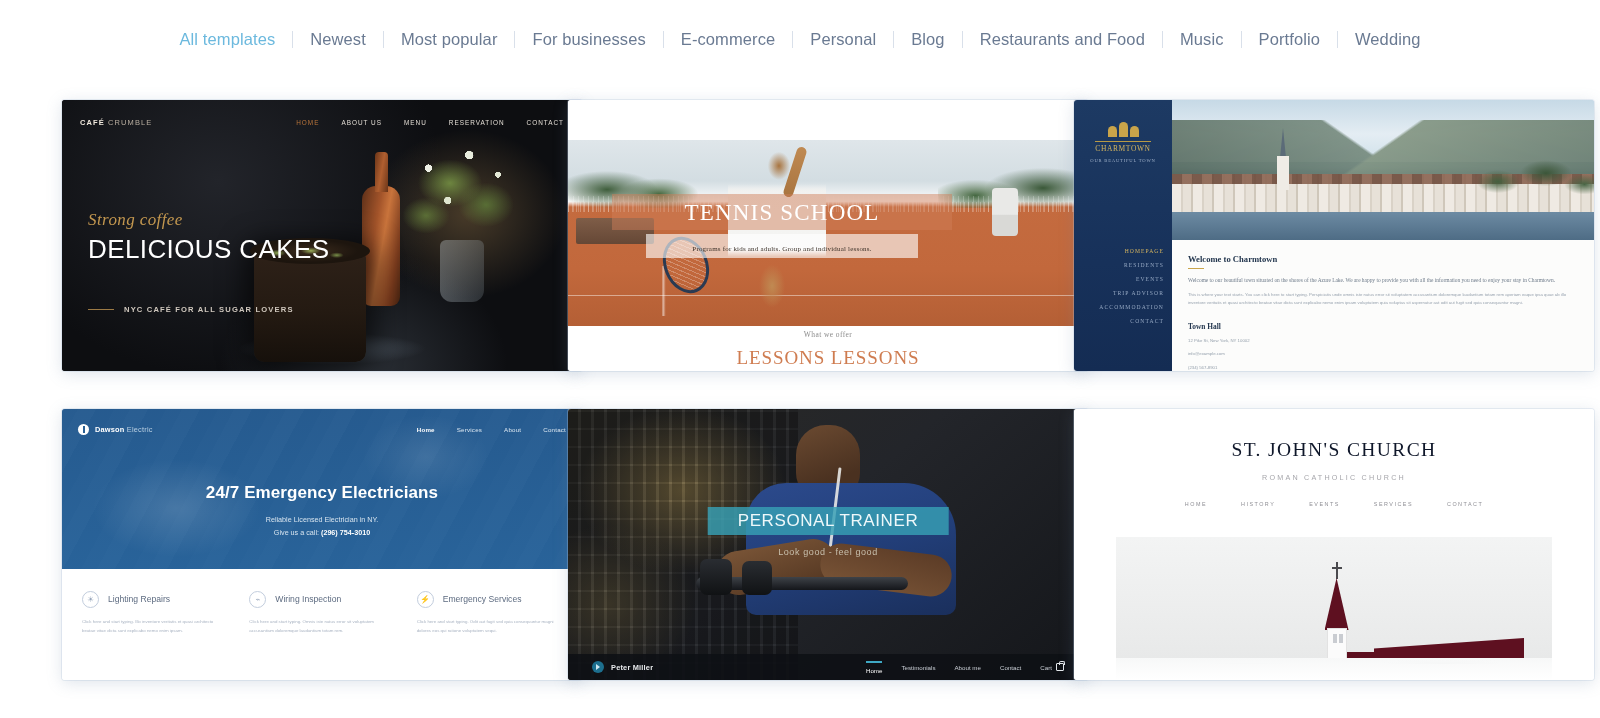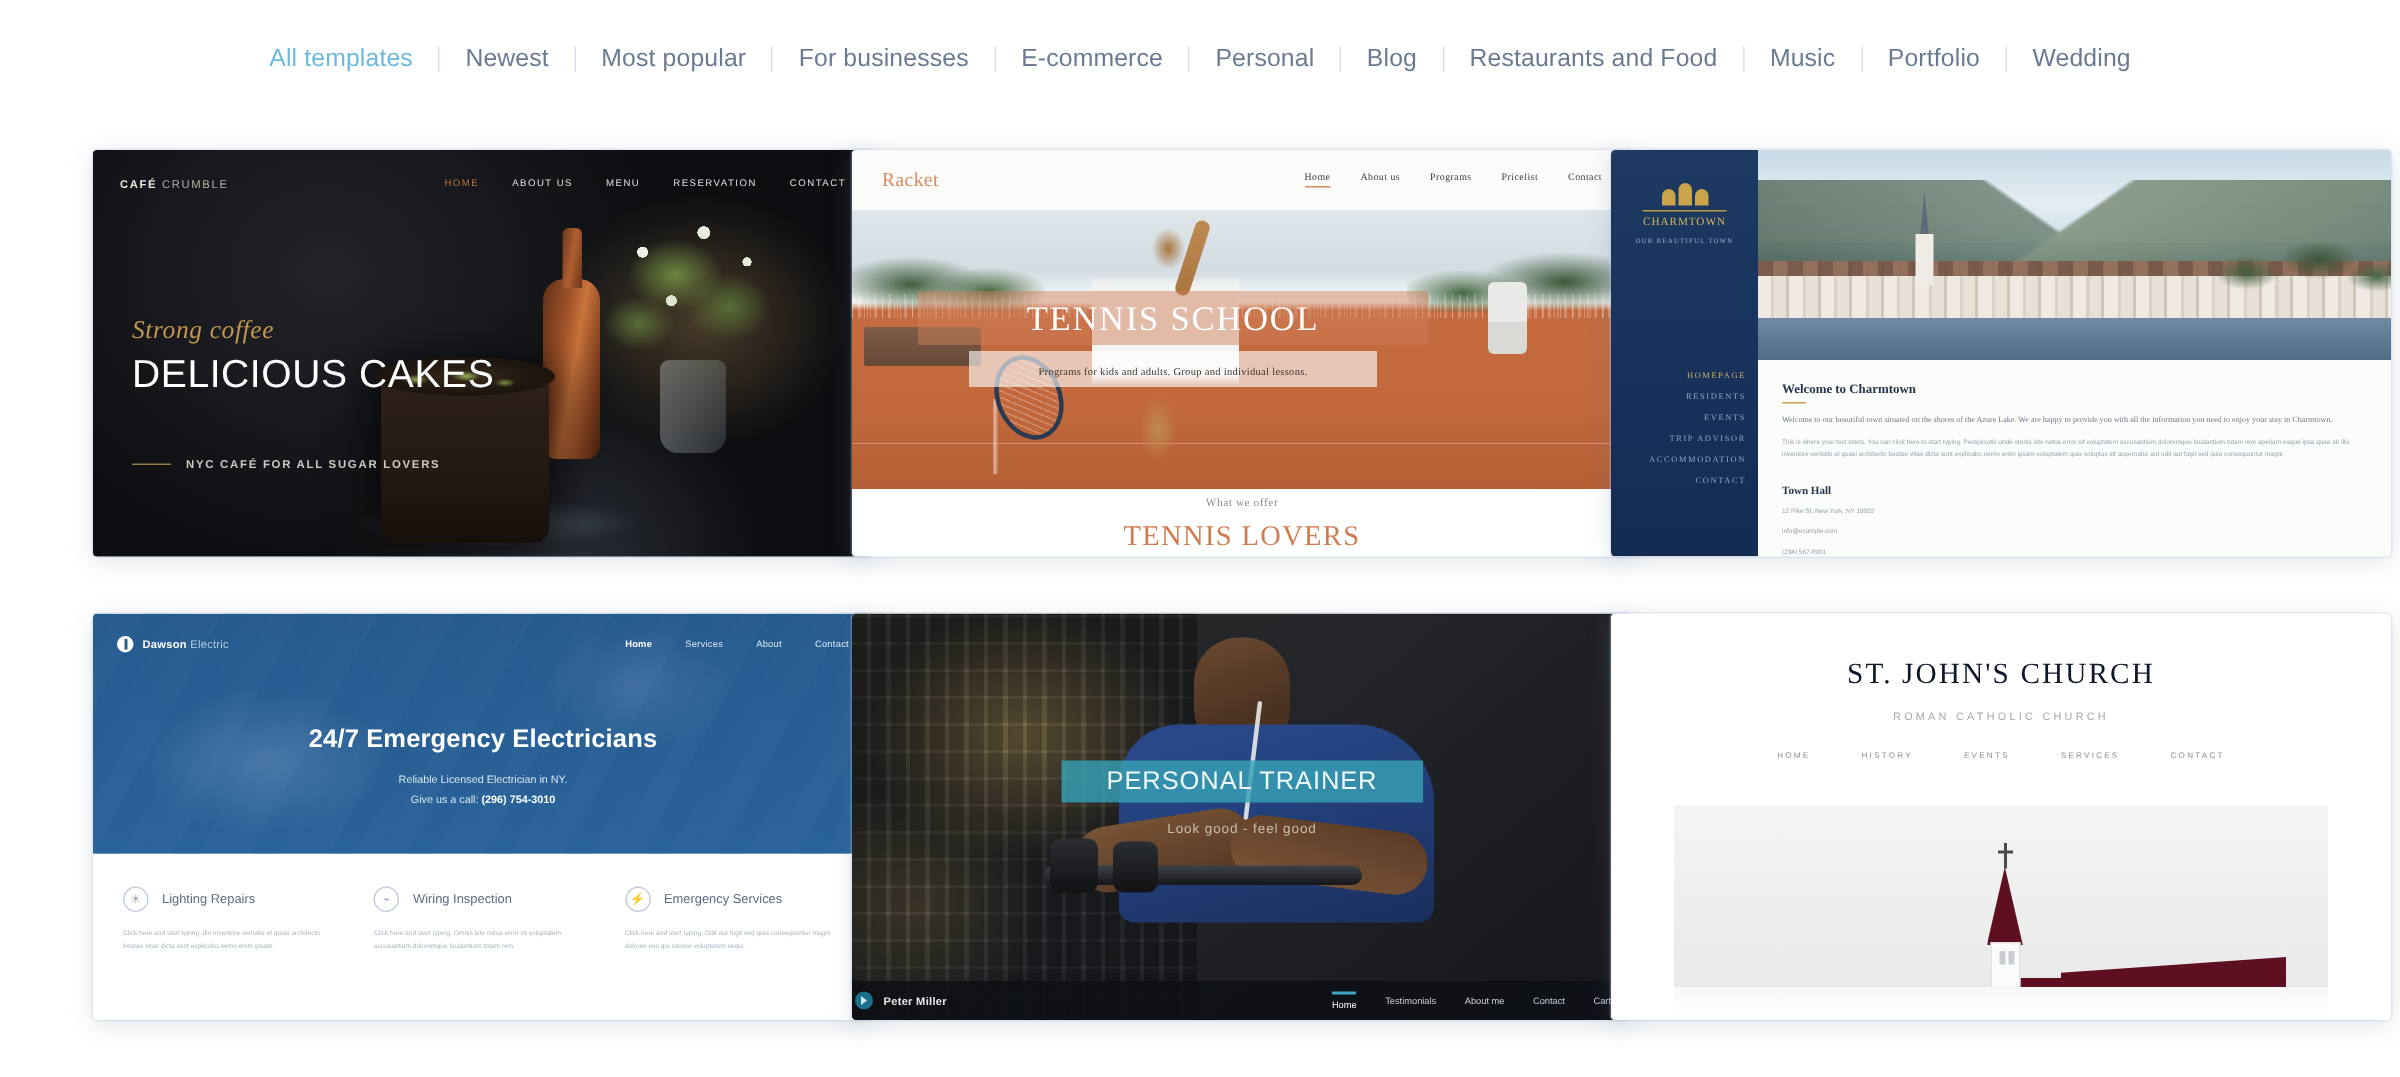--- a/index.html
+++ b/index.html
@@ -394,21 +394,21 @@
     padding:4px 30px;
   }
   .pt-title span { font-size:17px; color:#eef8fa; letter-spacing:.6px; }
   .pt-slogan {
     position:absolute; left:0; right:0; top:138px; text-align:center;
     font-size:9px; color:#cfc8b6; letter-spacing:.6px; opacity:.92;
   }
   .pt-bottom {
     position:absolute; left:0; right:0; bottom:0; height:26px;
     background: rgba(14,16,20,.88);
-    display:flex; align-items:center; padding:0 2px;
+    display:flex; align-items:center; padding:0 24px;
   }
   .pt-avatar { width:12px; height:12px; border-radius:50%; background:#1d6f8e;
     margin-right:7px; position:relative; }
   .pt-avatar:after { content:""; position:absolute; left:4px; top:3px;
     border-left:4px solid #cfe8f2; border-top:3px solid transparent; border-bottom:3px solid transparent; }
   .pt-name { font-size:7.4px; color:#e8eaec; font-weight:700; letter-spacing:.2px; }
   .pt-links { margin-left:auto; display:flex; align-items:center; gap:19px; }
   .pt-links span { font-size:6.2px; color:#c9ced5; }
   .pt-links span.on { color:#ffffff; border-top:2px solid #3fa8c4; padding-top:4px; }
   .pt-cart { display:flex; align-items:center; gap:4px; }
@@ -523,51 +523,41 @@
         <div class="cafe-tag">
           <span class="cafe-rule"></span>
           <span class="cafe-tagt">NYC CAFÉ FOR ALL SUGAR LOVERS</span>
         </div>
       </div>
     </div>
   </div>
 
   <div class="tpl-card">
     <div class="shot tennis-shot">
-      <div class="tennis-top">
-        <div class="tennis-logo">Racket</div>
-        <div class="tennis-links">
-          <span class="on">Home</span>
-          <span>About us</span>
-          <span>Programs</span>
-          <span>Pricelist</span>
-          <span>Contact</span>
-        </div>
-      </div>
       <div class="tennis-hero">
         <div class="t-tree1"></div>
         <div class="t-tree2"></div>
         <div class="t-fence"></div>
         <div class="t-net"></div>
         <div class="t-bench"></div>
         <div class="t-lines"></div>
         <div class="t-player"></div>
         <div class="t-arm"></div>
         <div class="t-racket"></div>
         <div class="t-player2"></div>
       </div>
       <div class="tennis-title">
         <span>TENNIS SCHOOL</span>
       </div>
       <div class="tennis-sub">
         <span>Programs for kids and adults. Group and individual lessons.</span>
       </div>
       <div class="tennis-foot">
         <div class="tennis-what">What we offer</div>
-        <div class="tennis-lessons">TENNIS LOVERS</div>
+        <div class="tennis-lessons">LESSONS LESSONS</div>
 
       </div>
     </div>
   </div>
 
   <div class="tpl-card">
     <div class="shot charm-shot">
       <div class="charm-side">
         <div class="charm-crest">
           <div class="charm-arches">

